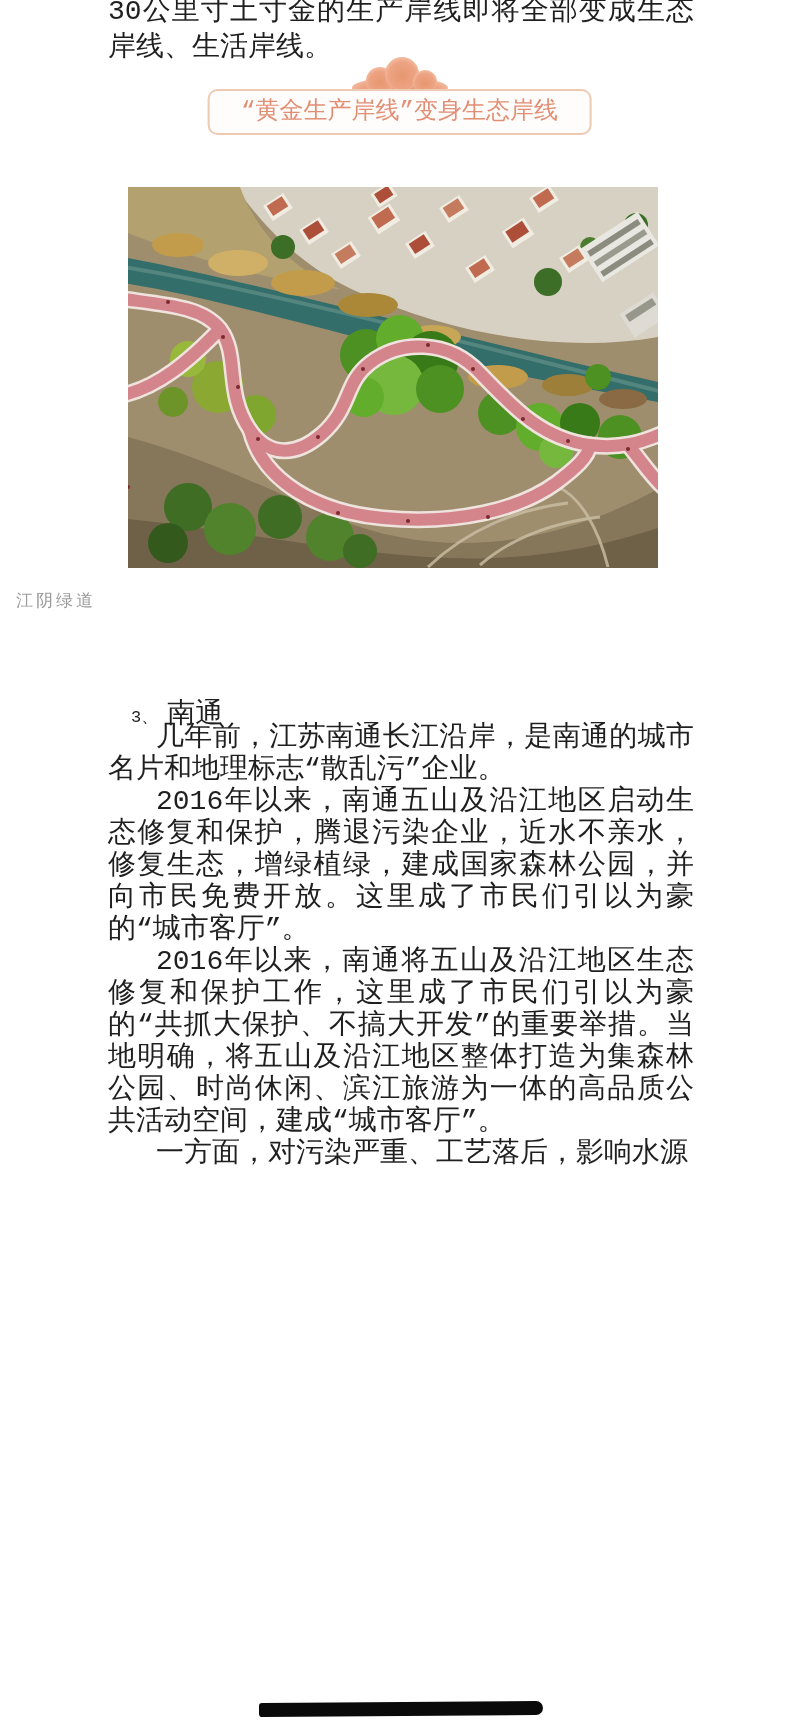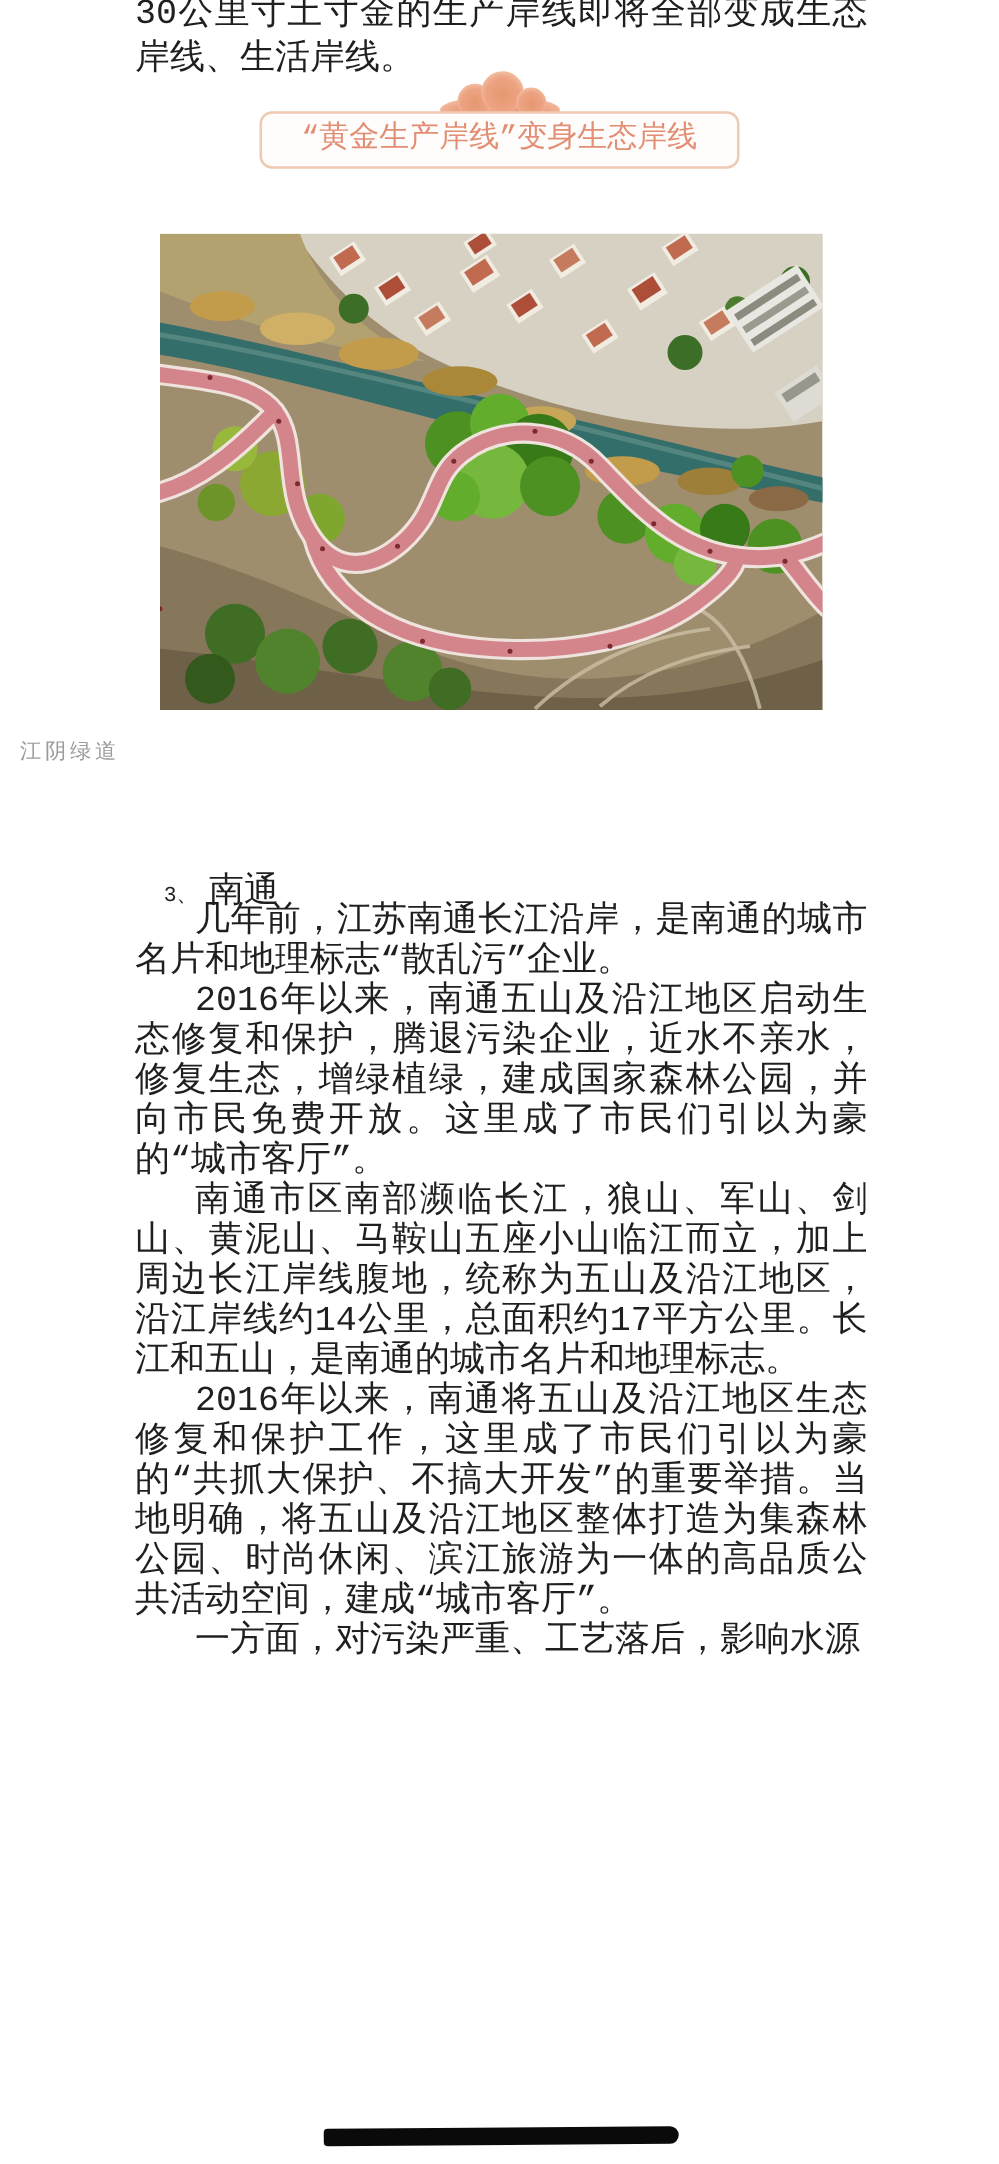--- a/index.html
+++ b/index.html
@@ -216,20 +216,19 @@
     </svg>
   </figure>
 
   <p class="caption">江阴绿道</p>
 
   <h3 class="heading"><span class="num">3、</span><span>南通</span></h3>
 
   <div class="body">
       <p class="ind">几年前，江苏南通长江沿岸，是南通的城市名片和地理标志“散乱污”企业。</p>
       <p class="ind">2016年以来，南通五山及沿江地区启动生态修复和保护，腾退污染企业，近水不亲水，修复生态，增绿植绿，建成国家森林公园，并向市民免费开放。这里成了市民们引以为豪的“城市客厅”。</p>
-      <p class="ind">南通市区南部濒临长江，狼山、军山、剑山、黄泥山、马鞍山五座小山临江而立，加上周边长江岸线腹地，统称为五山及沿江地区，沿江岸线约14公里，总面积约17平方公里。长江和五山，是南通的城市名片和地理标志。</p>
       <p class="ind">2016年以来，南通将五山及沿江地区生态修复和保护工作，这里成了市民们引以为豪的“共抓大保护、不搞大开发”的重要举措。当地明确，将五山及沿江地区整体打造为集森林公园、时尚休闲、滨江旅游为一体的高品质公共活动空间，建成“城市客厅”。</p>
       <p class="ind">一方面，对污染严重、工艺落后，影响水源</p>
     </div>
 
   <div class="redact"></div>
 
 </div>
 
 </body></html>

